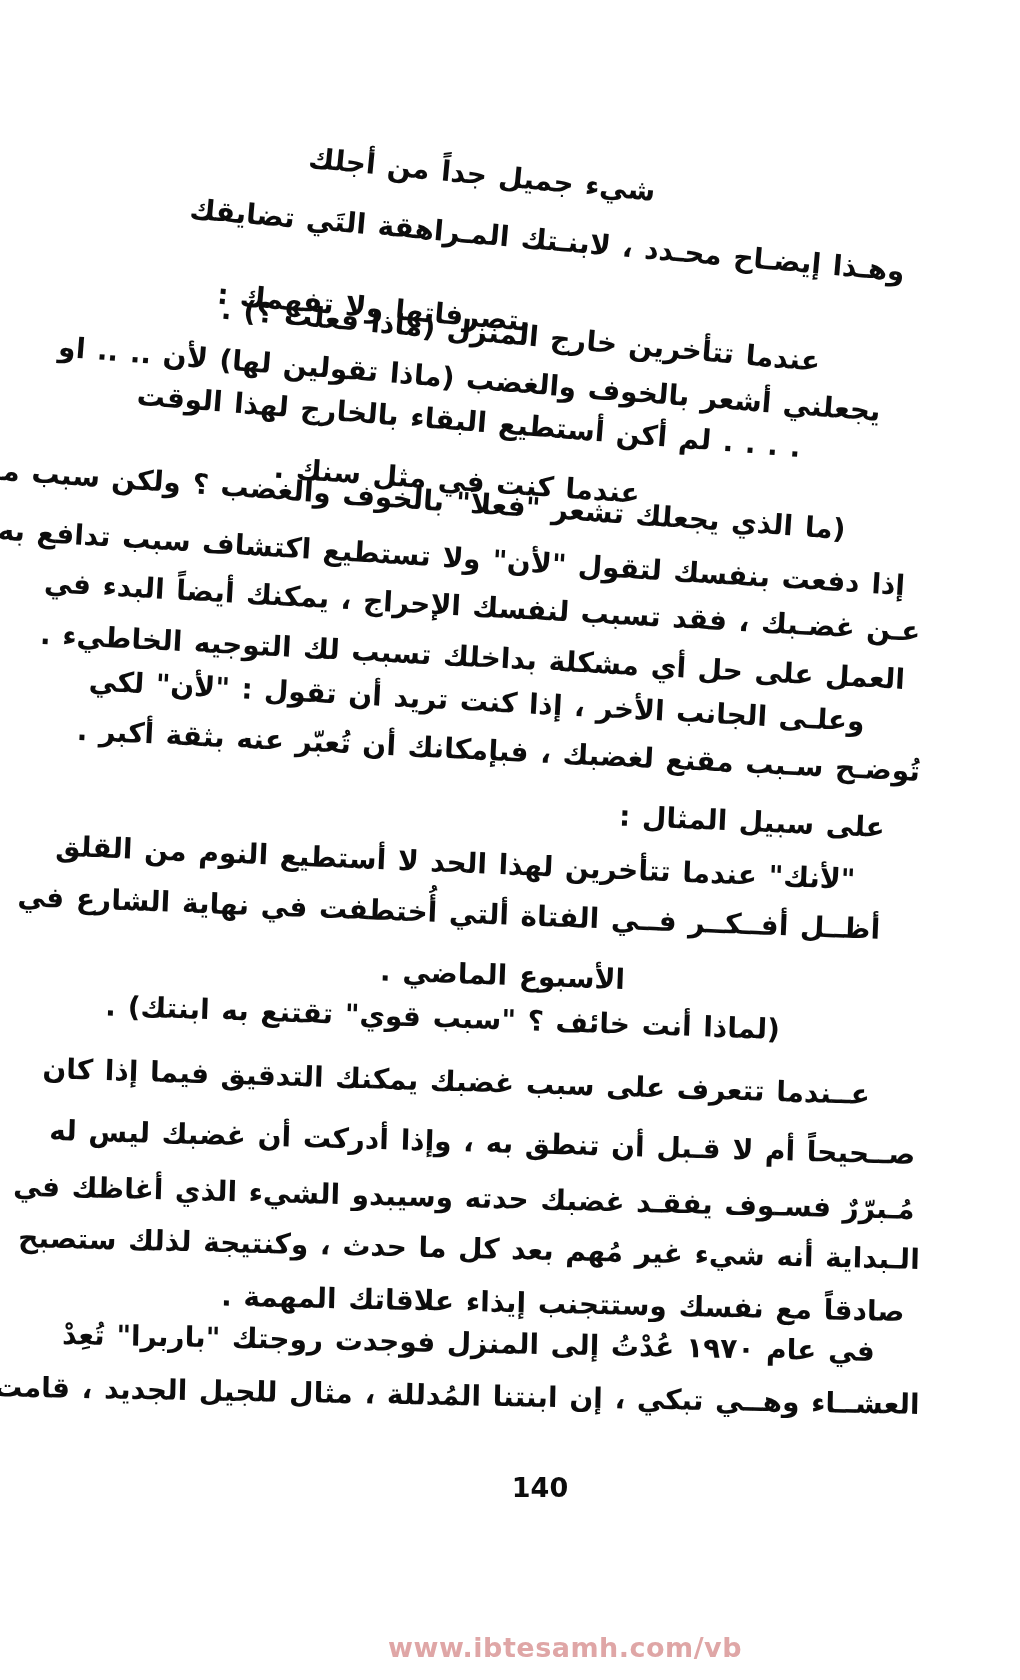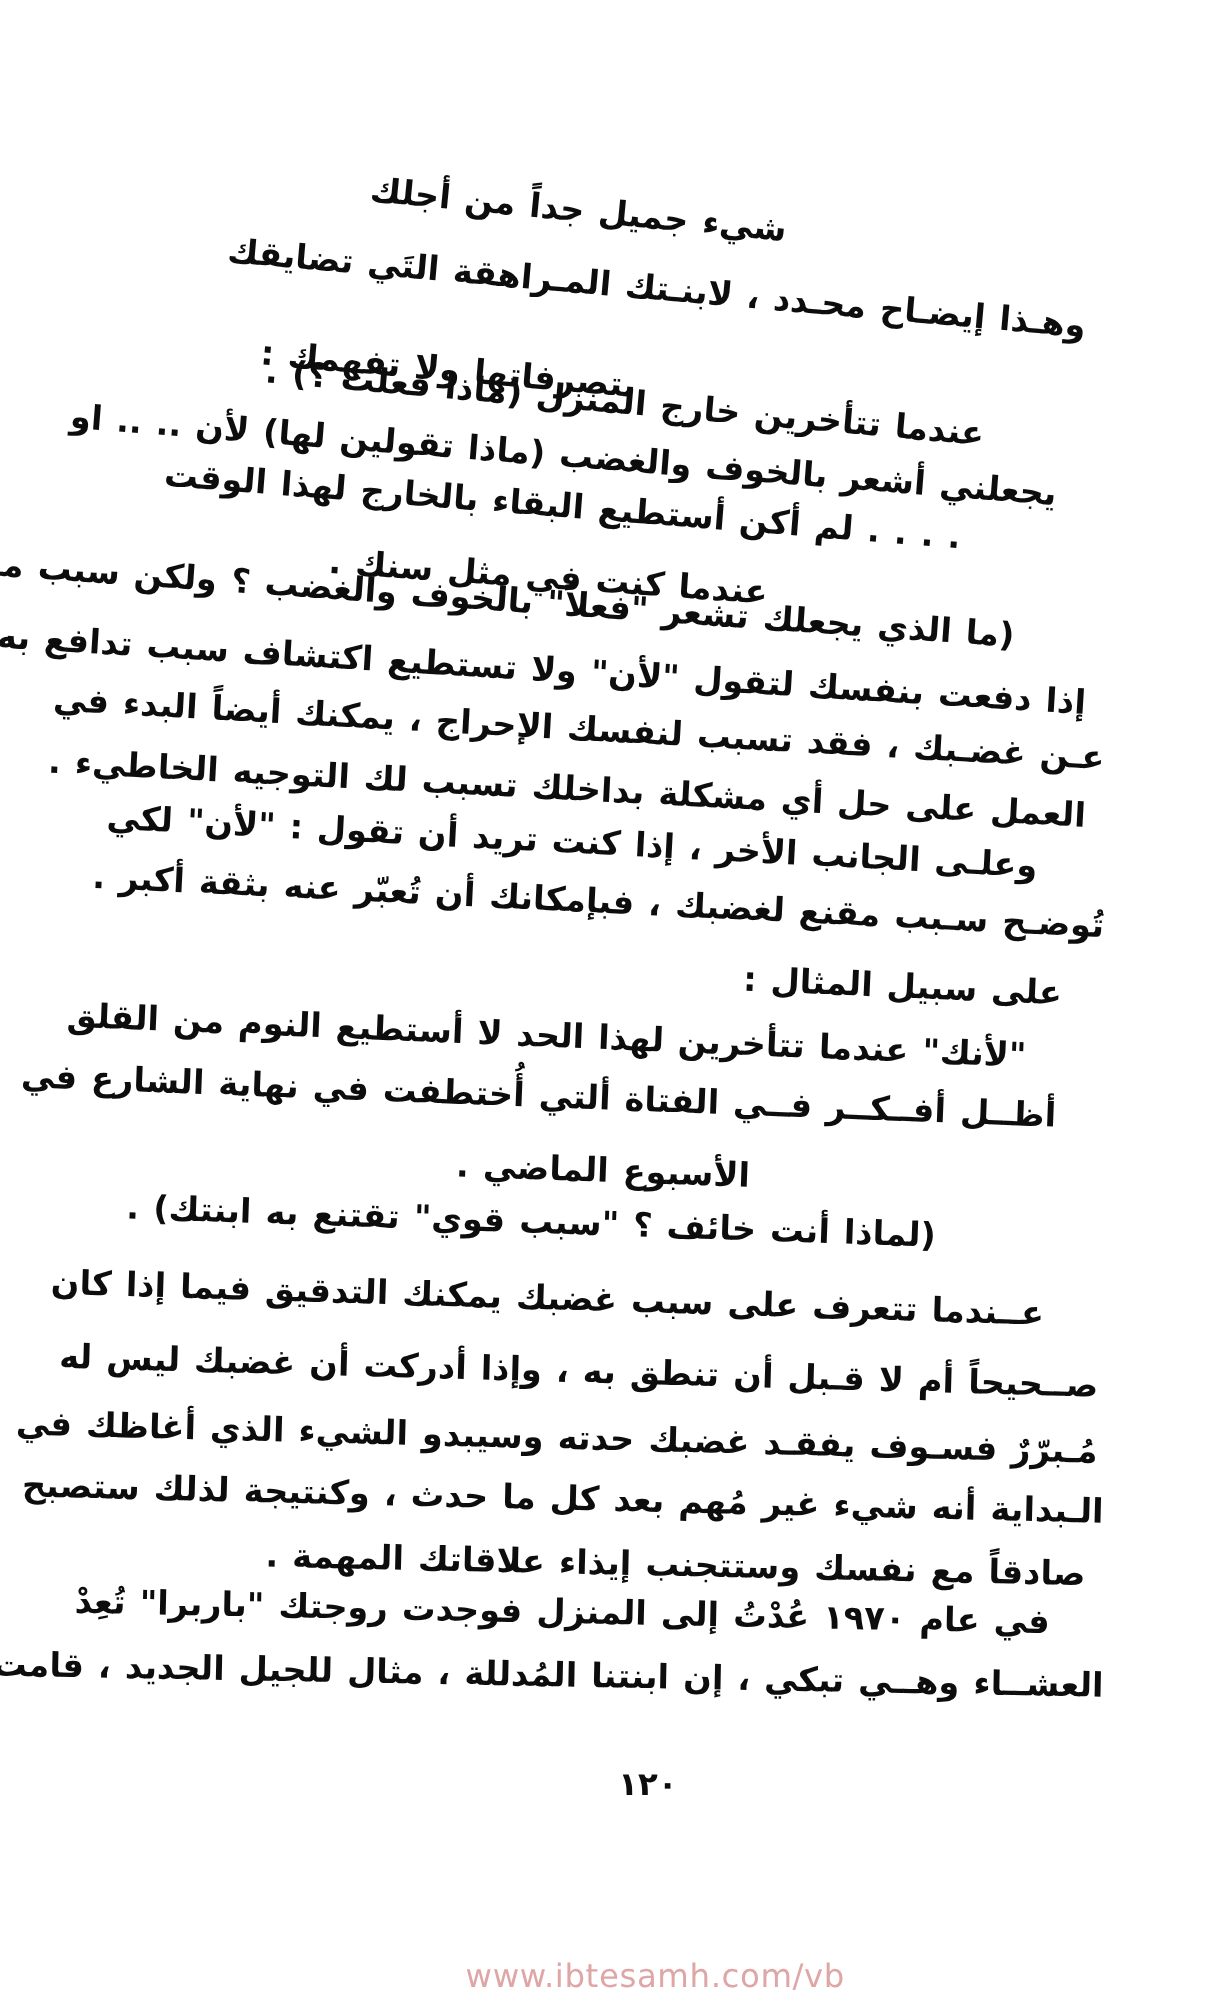--- a/index.html
+++ b/index.html
@@ -39,21 +39,21 @@
     font-size: 27px;
     font-weight: bold;
     color: var(--ink, #0d0d0d);
   }
   .watermark {
     position: absolute;
     top: 1632px;
     left: 388px;
     direction: ltr;
     font-size: 27px;
-    font-weight: normal;
+    font-weight: bold;
     color: var(--wm, #dfa6a6);
     letter-spacing: 0.5px;
   }
 </style>
 </head>
 <body>
 
 <div id="scan-page">
 
   <div class="ln" style="top:172px;  right:365px; --r:5.5deg">شيء جميل جداً من أجلك</div>
@@ -75,17 +75,17 @@
   <div class="ln" style="top:960px;  right:395px; --r:2deg">الأسبوع الماضي .</div>
   <div class="ln" style="top:1010px; right:240px; --r:2deg">(لماذا أنت خائف ؟ "سبب قوي" تقتنع به ابنتك) .</div>
   <div class="ln" style="top:1075px; right:150px; --r:1.8deg">عــندما تتعرف على سبب غضبك يمكنك التدقيق فيما إذا كان</div>
   <div class="ln" style="top:1135px; right:105px; --r:1.6deg">صــحيحاً أم لا قـبل أن تنطق به ، وإذا أدركت أن غضبك ليس له</div>
   <div class="ln" style="top:1190px; right:105px; --r:1.5deg">مُـبرّرٌ فسـوف يفقـد غضبك حدته وسيبدو الشيء الذي أغاظك في</div>
   <div class="ln" style="top:1240px; right:100px; --r:1.4deg">الـبداية أنه شيء غير مُهم بعد كل ما حدث ، وكنتيجة لذلك ستصبح</div>
   <div class="ln" style="top:1292px; right:115px; --r:1.3deg">صادقاً مع نفسك وستتجنب إيذاء علاقاتك المهمة .</div>
   <div class="ln" style="top:1332px; right:145px; --r:1.2deg">في عام ١٩٧٠ عُدْتُ إلى المنزل فوجدت روجتك "باربرا" تُعِدْ</div>
   <div class="ln" style="top:1385px; right:100px; --r:1.1deg">العشــاء وهــي تبكي ، إن ابنتنا المُدللة ، مثال للجيل الجديد ، قامت</div>
 
-  <div class="pageno">١٢٠</div>
+  <div class="pageno">140</div>
 
   <div class="watermark">www.ibtesamh.com/vb</div>
 
 </div>
 
 </body></html>

